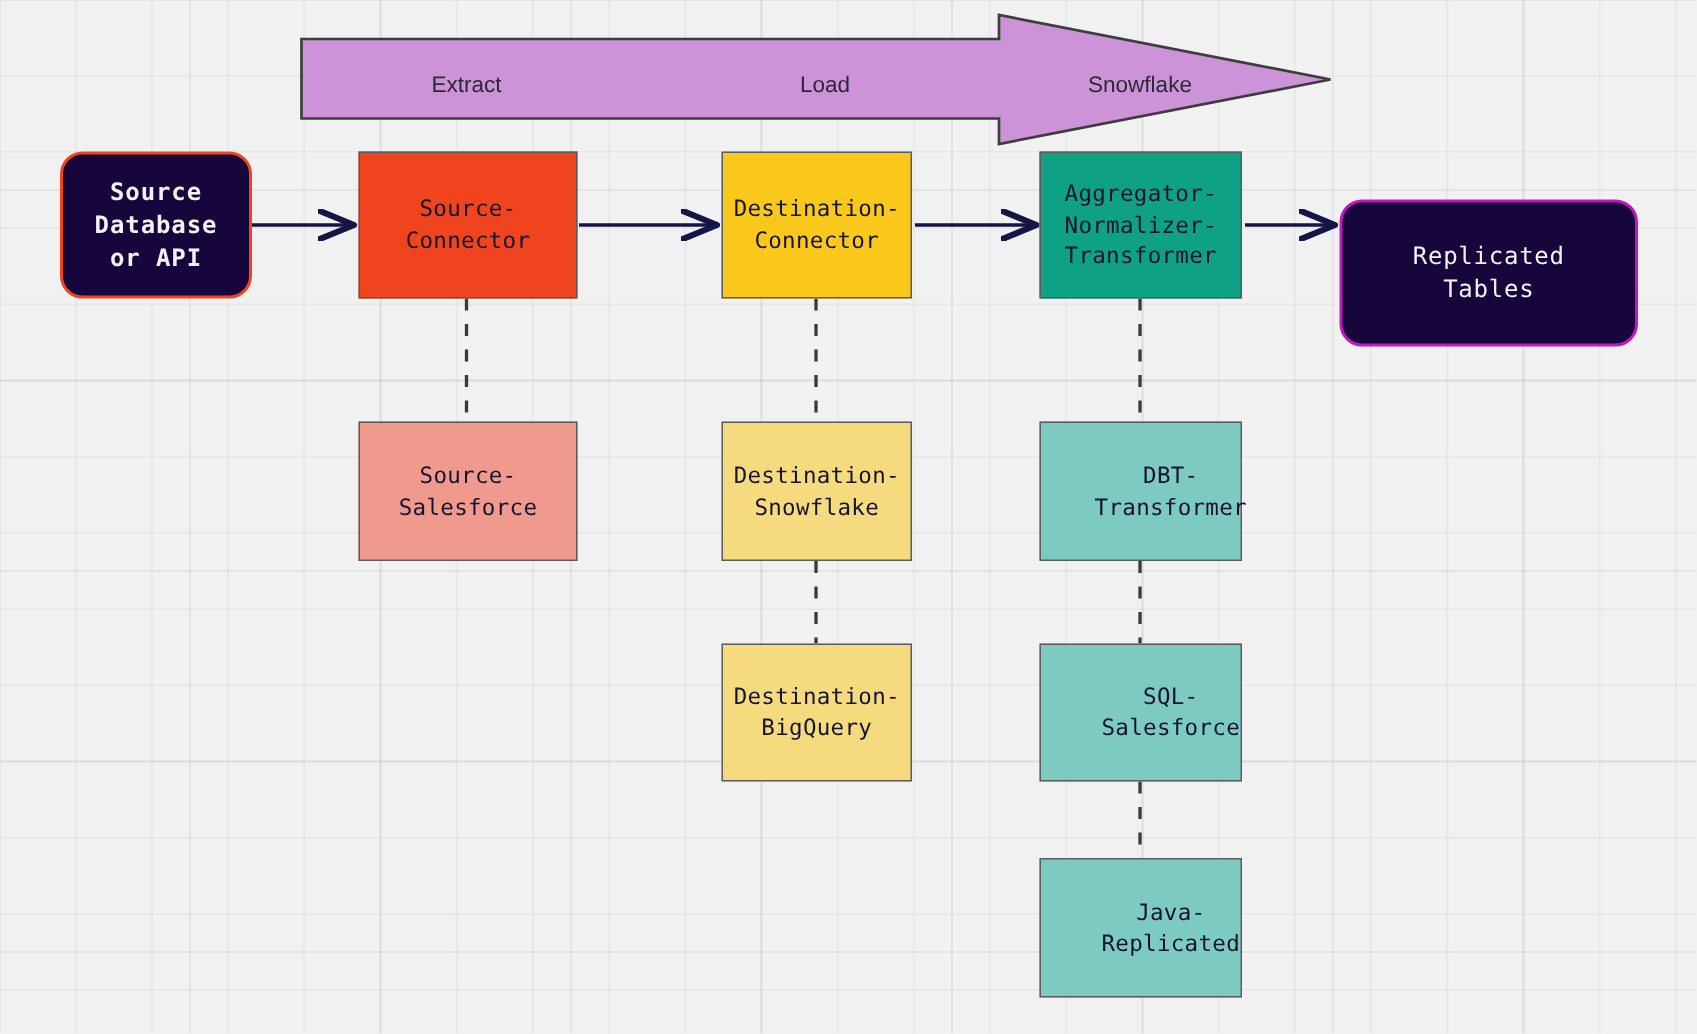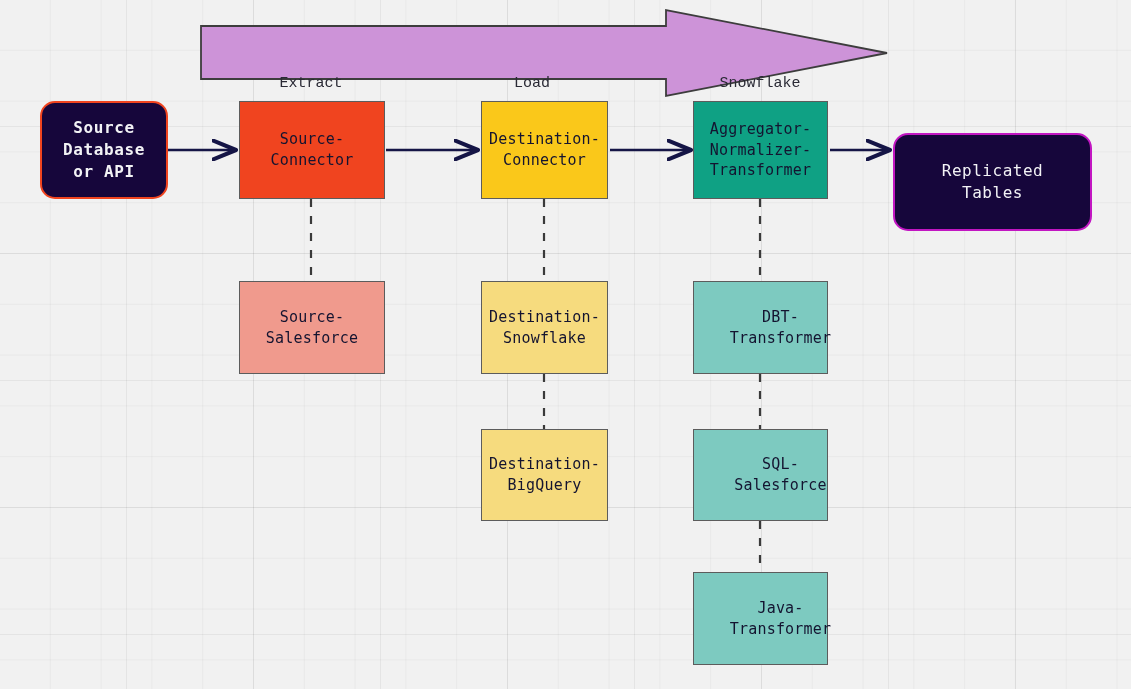--- a/index.html
+++ b/index.html
@@ -86,39 +86,38 @@
   #phase-arrow {
     position: absolute;
     left: 200px;
     top: 6px;
     width: 690px;
     height: 94px;
   }
   .phase-label {
     position: absolute;
     top: 42px;
-    font-family: Liberation Mono, monospace;
+    font-family: Liberation Sans, sans-serif;
     font-size: 15px;
     color: #2a2a35;
     text-align: center;
     width: 140px;
-    margin-top: 27px;
   }
 </style>
 </head>
 <body>
 
 <div id="canvas">
 
   <div id="phase-arrow">
     <svg width="690" height="94" viewBox="0 0 690 94">
       <polygon points="1,20 466,20 466,4 687,47 466,90 466,73 1,73" fill="#cd93d8" stroke="#3d3d3d" stroke-width="1.8" stroke-linejoin="miter"></polygon>
     </svg>
     <div class="phase-label" style="left:41px;">Extract</div>
-    <div class="phase-label" style="left:262px;">Load</div>
+    <div class="phase-label" style="left:280px;">Load</div>
     <div class="phase-label" style="left:490px;">Snowflake</div>
   </div>
 
   <svg id="edges">
     <defs>
       <marker id="ah" markerWidth="11" markerHeight="9" refX="10" refY="4.5" orient="auto">
         <path d="M0,0.4 L10,4.5 L0,8.6" fill="none" stroke="#151546" stroke-width="1.7" stroke-linecap="round" stroke-linejoin="round"></path>
       </marker>
     </defs>
 
@@ -161,15 +160,15 @@
   <div class="node box lightyellow" style="left:481px; top:429px; width:127px; height:92px;">Destination-
 BigQuery</div>
 
   <div class="node box lightteal" style="left:693px; top:281px; width:135px; height:93px;">DBT-
 Transformer</div>
 
   <div class="node box lightteal" style="left:693px; top:429px; width:135px; height:92px;">SQL-
 Salesforce</div>
 
   <div class="node box lightteal" style="left:693px; top:572px; width:135px; height:93px;">Java-
-Transformer</div>
+Replicated</div>
 
 </div>
 
 </body></html>

